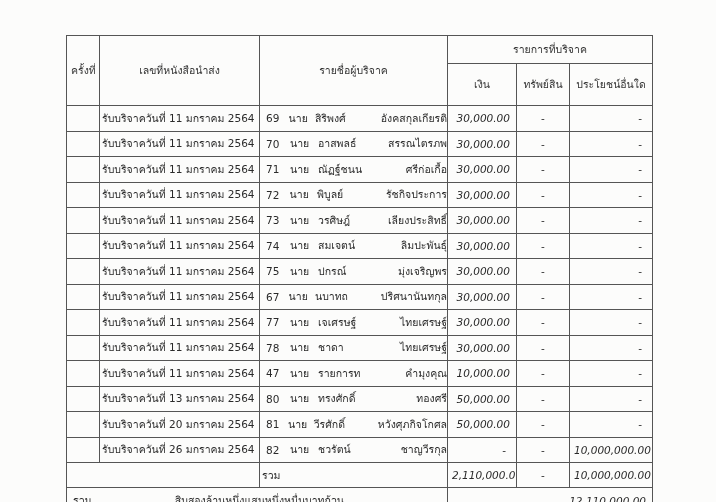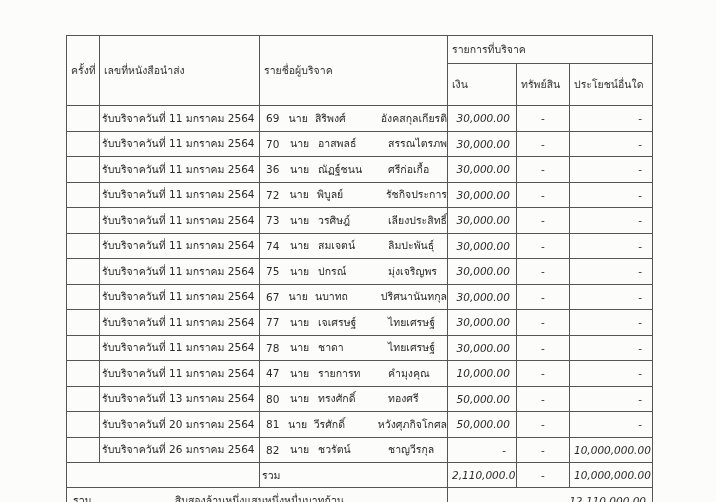--- a/index.html
+++ b/index.html
@@ -14,35 +14,35 @@
     border-collapse:collapse; table-layout:fixed;
     width:586px;
     font-size:10.5px;
   }
   td, th {
     border:1.3px solid #555;
     padding:0 4px;
     white-space:nowrap; overflow:hidden;
     font-weight:normal;
   }
-  th { text-align:left; color:#333; }
+  th { text-align:center; color:#333; }
   .h1 { height:28px; }
   .h2 { height:42px; }
   tr.data td { height:24.5px; }
   tr.total td { height:24px; }
   tr.grand td { height:25px; }
   .num { text-align:right; padding-right:6px;font-style:italic; }
   .dash { text-align:center; }
   .dash-r { text-align:right; padding-right:10px; }
   .donor { padding:0;margin-left:34px; }
   .donor .wrap { display:flex; align-items:center; height:100%; }
   .donor .no { width:24px; padding-left:6px; }
   .donor .title { width:28px; }
   .donor .fname { width:70px; }
-  .donor .lname { flex:1; }
+  .donor .lname { flex:1;text-align:right; }
   .doc { padding-left:2px;margin-top:7px; }
   .grand-label { padding-left:6px; }
   .grand-words { display:inline-block; margin-left:80px; }
 </style>
 </head>
 <body>
 
 <div class="page">
 <table>
   <colgroup>
@@ -95,21 +95,21 @@
           </td>
           <td class="num">30,000.00</td>
           <td class="dash">-</td>
           <td class="dash-r">-</td>
         </tr>
         <tr class="data">
           <td></td>
           <td class="doc">รับบริจาควันที่ 11 มกราคม 2564</td>
           <td class="donor">
             <div class="wrap">
-              <span class="no">36</span>
+              <span class="no">71</span>
               <span class="title">นาย</span>
               <span class="fname">ณัฏฐ์ชนน</span>
               <span class="lname">ศรีก่อเกื้อ</span>
             </div>
           </td>
           <td class="num">30,000.00</td>
           <td class="dash">-</td>
           <td class="dash-r">-</td>
         </tr>
         <tr class="data">

